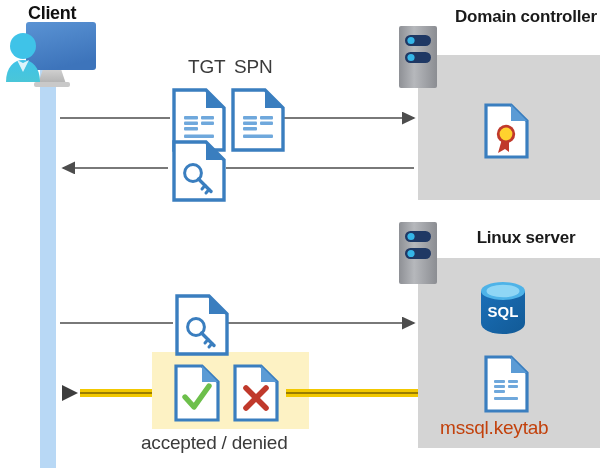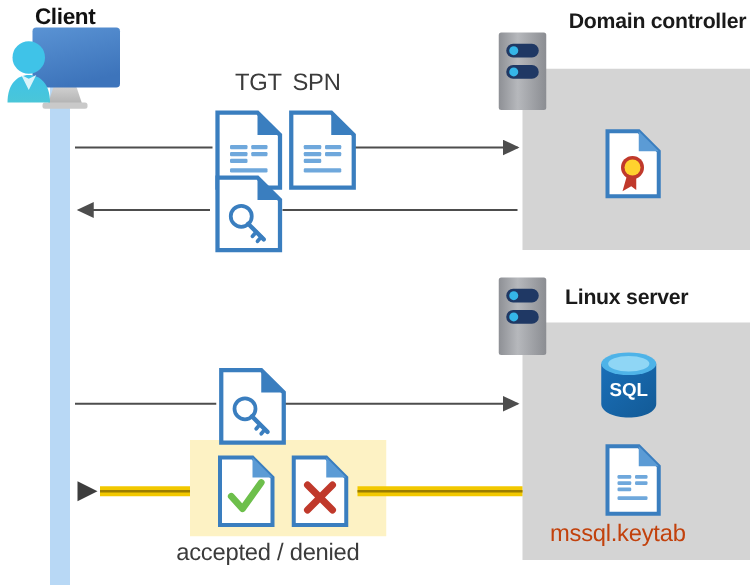--- a/index.html
+++ b/index.html
@@ -14,21 +14,21 @@
   .panel{position:absolute;background:#d4d4d4;}
   #dc-panel{left:418px;top:55px;width:182px;height:145px;}
   #linux-panel{left:418px;top:258px;width:182px;height:190px;}
 
   
   .panel-title{
     position:absolute;font-weight:bold;font-size:17px;line-height:22px;
     color:#1a1a1a;letter-spacing:-0.2px;
   }
   #dc-title{left:452px;top:6px;width:148px;text-align:center;}
-  #linux-title{left:452px;top:227px;width:148px;}
+  #linux-title{left:452px;top:227px;width:148px;text-align:center;}
   #client-title{
     position:absolute;left:28px;top:3px;font-weight:bold;font-size:18px;
     color:#111111;letter-spacing:-0.3px;
   }
 
   
   #lifeline{
     position:absolute;left:40px;top:66px;width:16px;height:402px;
     background:#b8d8f5;
   }

